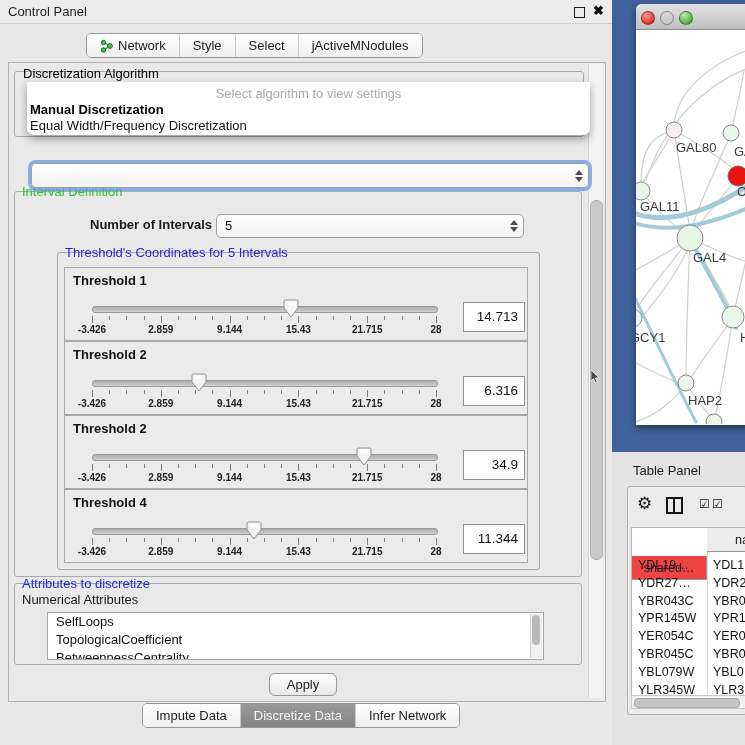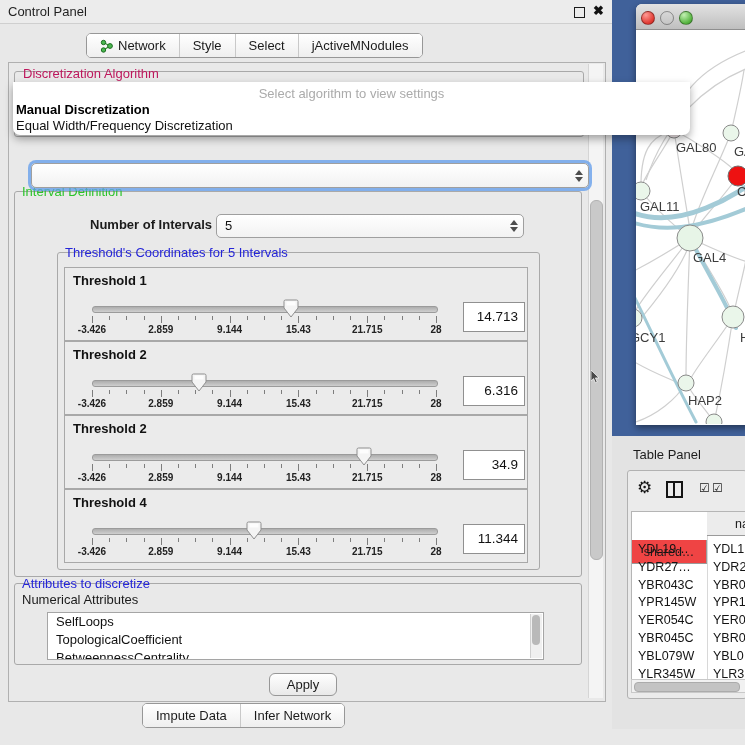--- a/index.html
+++ b/index.html
@@ -27,21 +27,21 @@
   .group-label{position:absolute;font-size:13px;background:transparent;padding:0 2px;}
 
   .combo{position:absolute;background:linear-gradient(#ffffff,#f2f2f2);border:1px solid #9f9f9f;border-radius:5px;
          font-size:13px;color:#111;line-height:22px;padding-left:8px;}
   .spinner{position:absolute;right:5px;top:50%;transform:translateY(-50%);width:9px;height:12px;}
   .spinner:before,.spinner:after{content:"";position:absolute;left:1px;border-left:4px solid transparent;border-right:4px solid transparent;}
   .spinner:before{top:0;border-bottom:5px solid #4d4d4d;}
   .spinner:after{bottom:0;border-top:5px solid #4d4d4d;}
 
   
-  #algo-popup{left:13px;top:82px;width:677px;height:53px;background:#ffffff;z-index:6;
+  #algo-popup{left:27px;top:82px;width:563px;height:53px;background:#ffffff;z-index:6;
      border-radius:0 0 7px 7px;box-shadow:0 4px 9px rgba(0,0,0,.35);}
   #algo-popup .prompt{position:absolute;left:0;right:0;top:4px;text-align:center;color:#ababab;font-size:13px;}
   #algo-popup .opt1{position:absolute;left:3px;top:20px;font-size:13px;font-weight:bold;color:#000;}
   #algo-popup .opt2{position:absolute;left:3px;top:36px;font-size:13px;color:#111;}
 
   #algo-combo{left:22px;top:100px;width:548px;height:23px;z-index:1;
      box-shadow:0 0 0 3px rgba(95,155,235,.75);}
 
   
   .th-row{position:absolute;left:0;width:462px;height:72px;border:1px solid #a8a8a8;background:#ebebeb;}
@@ -75,21 +75,21 @@
      box-shadow:0 3px 7px rgba(0,0,0,.45);}
   #net-titlebar{position:absolute;left:0;top:0;width:100%;height:25px;border-radius:6px 0 0 0;
      background:linear-gradient(#e2e2e2,#bfbfbf);border-bottom:1px solid #8f8f8f;}
   .tl{position:absolute;top:7px;width:12px;height:12px;border-radius:50%;border:1px solid rgba(0,0,0,.35);}
   #tl-close{left:5px;background:radial-gradient(circle at 4px 3px,#ff9a94,#e03830 70%);}
   #tl-min{left:24px;background:radial-gradient(circle at 4px 3px,#ffe2a0,#eaa b 70%),radial-gradient(circle at 4px 3px,#ffdf9c,#e9a12e 70%);}
   #tl-zoom{left:43px;background:radial-gradient(circle at 4px 3px,#c2f0b2,#54b33e 70%);}
   #net-canvas{position:absolute;left:0;top:26px;width:109px;height:394px;overflow:hidden;background:#fff;}
   .nlabel{font-size:13px;fill:#3c3c3c;font-family:"Liberation Sans",sans-serif;}
 
-  #table-section{left:612px;top:436px;width:133px;height:293px;background:#e3e3e3;}
+  #table-section{left:612px;top:452px;width:133px;height:293px;background:#e3e3e3;}
   #table-title{position:absolute;left:21px;top:11px;font-size:13px;color:#1d1d1d;}
   #table-box{position:absolute;left:15px;top:34px;width:118px;height:227px;background:#ebebeb;border:1px solid #b2b2b2;border-radius:3px;}
   #gear{position:absolute;left:9px;top:6px;font-size:17px;color:#161616;}
   #split-icon{position:absolute;left:38px;top:10px;width:13px;height:13px;border:2px solid #141414;}
   #split-icon:before{content:"";position:absolute;left:5px;top:0;width:2px;height:13px;background:#141414;}
   .cb{position:absolute;top:10px;font-size:12px;color:#161616;}
   #table-grid{position:absolute;left:3px;top:40px;width:115px;height:168px;background:#fff;border:1px solid #b5b5b5;border-right:none;overflow:hidden;}
   .th-cell{position:absolute;top:0;height:24px;font-size:12.5px;line-height:24px;border-right:1px solid #9a9a9a;border-bottom:1px solid #9a9a9a;box-sizing:border-box;}
   #thc1{left:0;width:75px;background:#ef4444;text-align:center;margin-top:28px;}
   #thc2{left:75px;width:60px;background:#ececec;padding-left:28px;}
@@ -131,21 +131,21 @@
         <span>Select</span>
       </div>
       <div class="seg">
         <span>jActiveMNodules</span>
       </div>
     </div>
 
   <div class="abs" id="main-panel">
 
     <div class="group" style="left:5px;top:8px;width:568px;height:64px;">
-      <span class="group-label" style="left:6px;top:-6px;color:#be185d;font-size:13px;">Discretization Algorithm</span>
+      <span class="group-label" style="left:6px;top:-6px;color:#000000;font-size:13px;">Discretization Algorithm</span>
     </div>
     <div class="abs combo" id="algo-combo" style="position:absolute;">
       <span class="spinner"></span>
     </div>
 
 
     <div class="group" style="left:5px;top:128px;width:566px;height:384px;">
       <span class="group-label" style="left:5px;top:-8px;color:#2bc42b;">Interval Definition</span>
 
       <span class="abs" style="left:75px;top:25px;font-size:13px;font-weight:bold;">Number of Intervals</span>
@@ -328,20 +328,23 @@
 
   <div class="abs" id="algo-popup">
     <div class="prompt">Select algorithm to view settings</div>
     <div class="opt1">Manual Discretization</div>
     <div class="opt2">Equal Width/Frequency Discretization</div>
   </div>
 
   <div class="abs segbar" id="bottom-tabs">
       <div class="seg">
         <span>Impute Data</span>
+      </div>
+      <div class="seg sel">
+        <span>Discretize Data</span>
       </div>
       <div class="seg">
         <span>Infer Network</span>
       </div>
     </div>
 
   <div class="abs" id="blue-bg"></div>
   <div class="abs" id="net-window">
     <div id="net-titlebar">
       <span class="tl" id="tl-close"></span>

